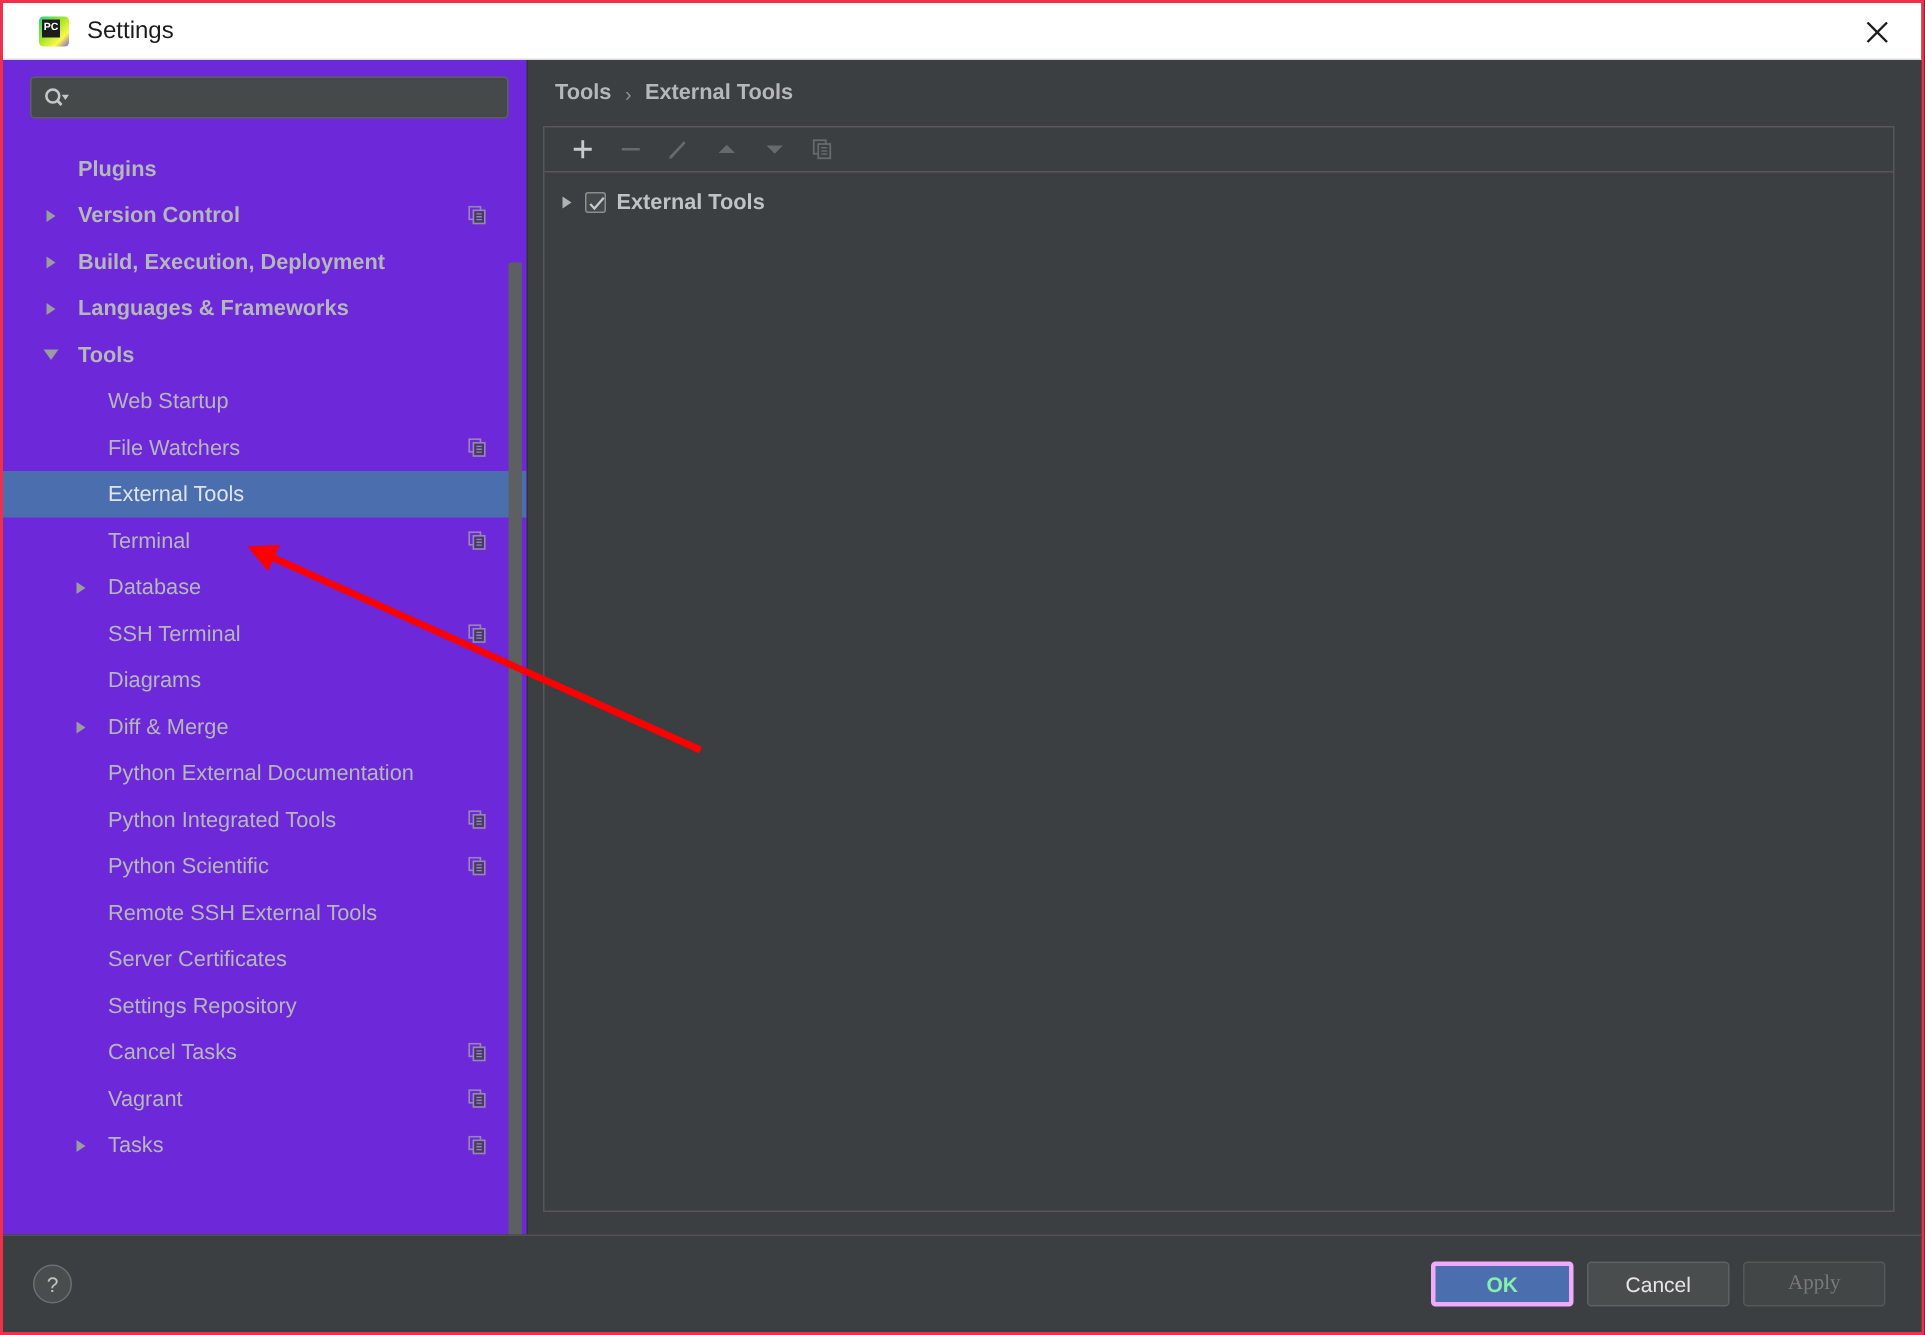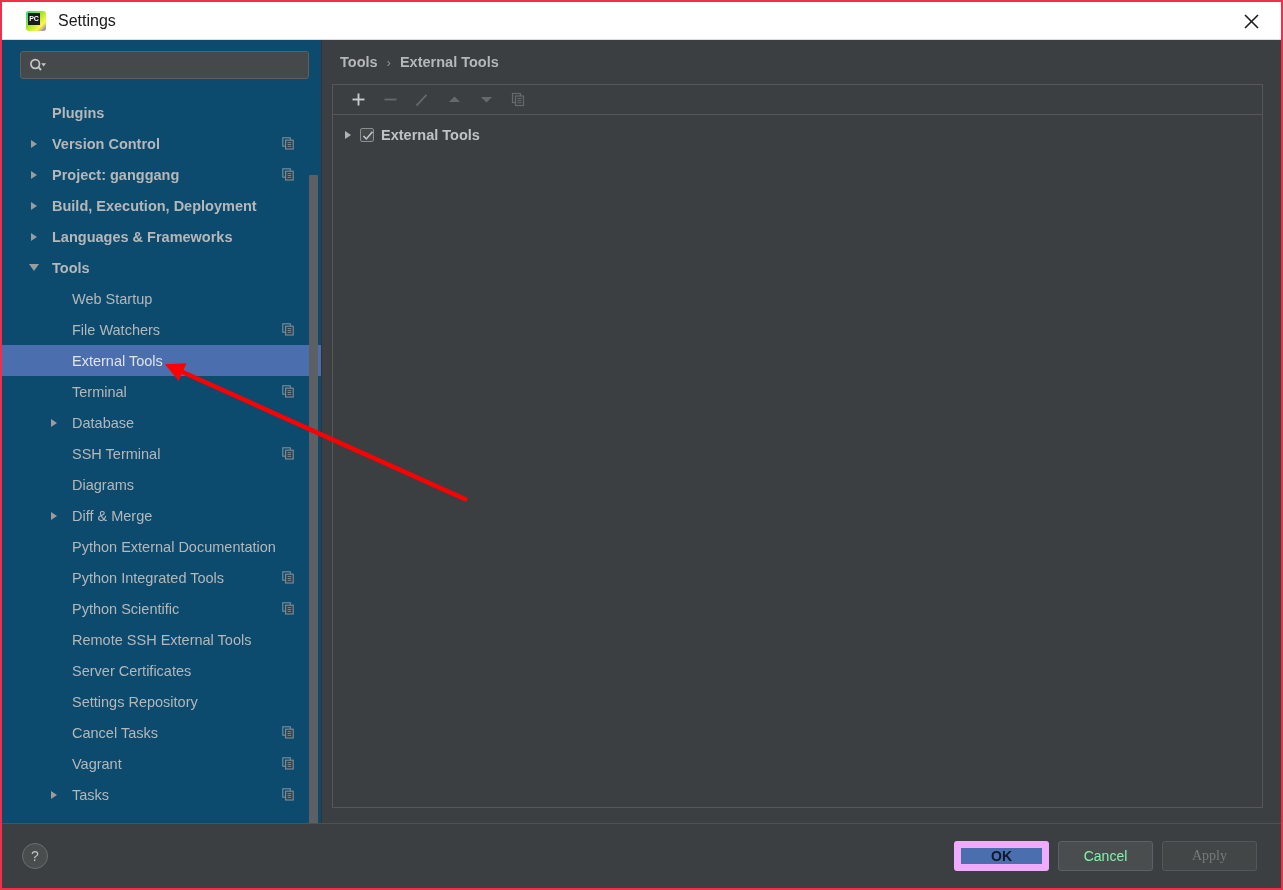--- a/index.html
+++ b/index.html
@@ -73,23 +73,23 @@
 
   
   #body-area {
     display: flex;
     height: 783px;
     background: #3c3f41;
   }
 
   
   #sidebar {
-    width: 320px;
+    width: 350px;
     flex: none;
-    background: #0c4a6e;
+    background: #6d28d9;
     position: relative;
     border-right: 1px solid #323232;
   }
   #search-wrap {
     padding: 11px 12px 6px 18px;
   }
   #search-box {
     height: 28px;
     border: 1px solid #5e6060;
     border-radius: 3px;
@@ -308,28 +308,28 @@
     border-radius: 3px;
     font-size: 14px;
     font-family: "Liberation Sans", sans-serif;
     display: flex;
     align-items: center;
     justify-content: center;
     cursor: pointer;
   }
   .dlg-btn.primary {
     background: #4b6eaf;
-    border: 7px solid #f0abfc;
-    color: #0f172a;
+    border: 3px solid #f0abfc;
+    color: #86efac;
     font-weight: bold;
   }
   .dlg-btn.normal {
     background: #4a4d4e;
     border: 1px solid #5e6163;
-    color: #86efac;
+    color: #e5e5e5;
   }
   .dlg-btn.disabled {
     background: #434647;
     border: 1px solid #545758;
     color: #777a7b;
     cursor: default;
     font-family: Liberation Serif, serif;
   }
   #watermark {
     position: absolute;
@@ -404,35 +404,20 @@
                   <line x1="5.6" y1="5.6" x2="9.2" y2="5.6" stroke="#a3a6a8" stroke-width="0.9"></line>
                   <line x1="5.6" y1="7.5" x2="9.2" y2="7.5" stroke="#a3a6a8" stroke-width="0.9"></line>
                   <line x1="5.6" y1="9.4" x2="9.2" y2="9.4" stroke="#a3a6a8" stroke-width="0.9"></line>
                 </svg>
               </span>
             </div>
             <div class="tree-row d0 bold">
               <div class="arrow-slot">
                 <div class="caret"></div>
               </div>
-              <span class="row-label">Project: ganggang</span>
-              <span class="copy-badge">
-                <svg width="13" height="13" viewBox="0 0 13 13">
-                  <rect x="0.8" y="0.8" width="7.5" height="8.4" fill="none" stroke="#a3a6a8" stroke-width="1.1"></rect>
-                  <rect x="3.6" y="3.2" width="7.6" height="8.8" fill="#3c3f41" stroke="#a3a6a8" stroke-width="1.1"></rect>
-                  <line x1="5.6" y1="5.6" x2="9.2" y2="5.6" stroke="#a3a6a8" stroke-width="0.9"></line>
-                  <line x1="5.6" y1="7.5" x2="9.2" y2="7.5" stroke="#a3a6a8" stroke-width="0.9"></line>
-                  <line x1="5.6" y1="9.4" x2="9.2" y2="9.4" stroke="#a3a6a8" stroke-width="0.9"></line>
-                </svg>
-              </span>
-            </div>
-            <div class="tree-row d0 bold">
-              <div class="arrow-slot">
-                <div class="caret"></div>
-              </div>
               <span class="row-label">Build, Execution, Deployment</span>
             </div>
             <div class="tree-row d0 bold">
               <div class="arrow-slot">
                 <div class="caret"></div>
               </div>
               <span class="row-label">Languages &amp; Frameworks</span>
             </div>
             <div class="tree-row d0 bold">
               <div class="arrow-slot">

